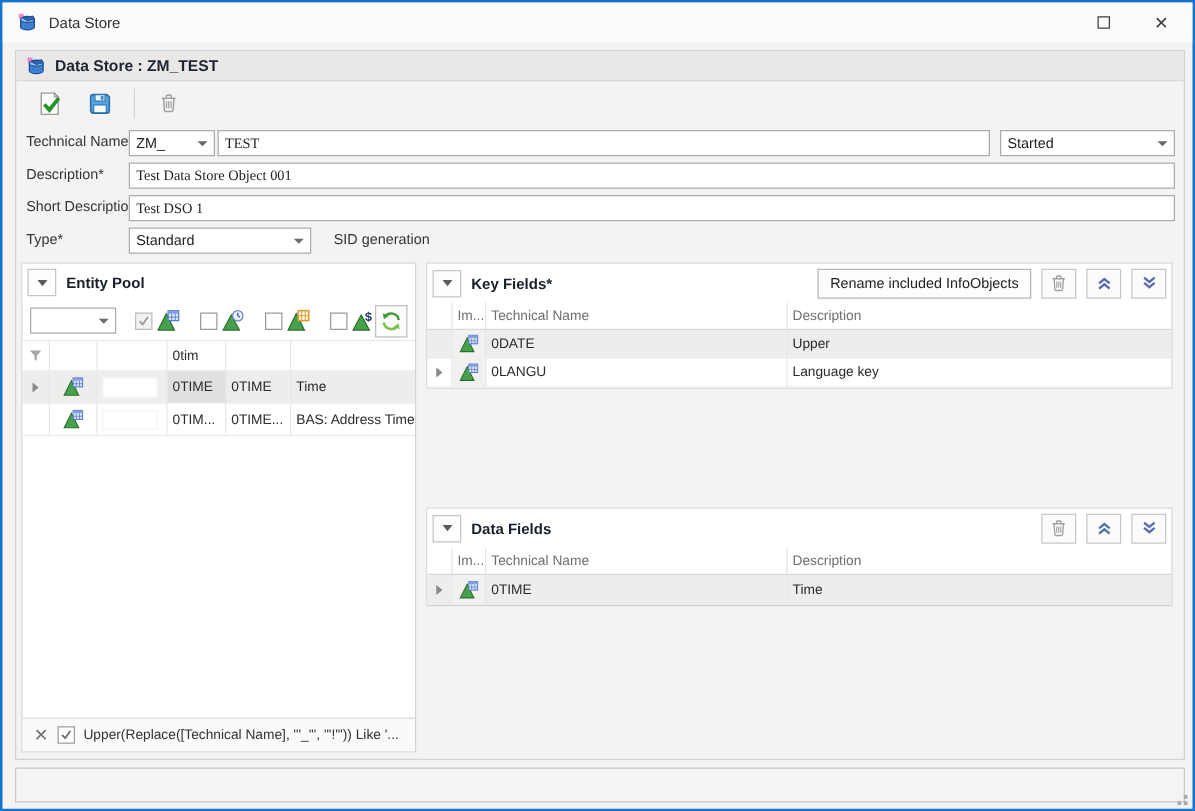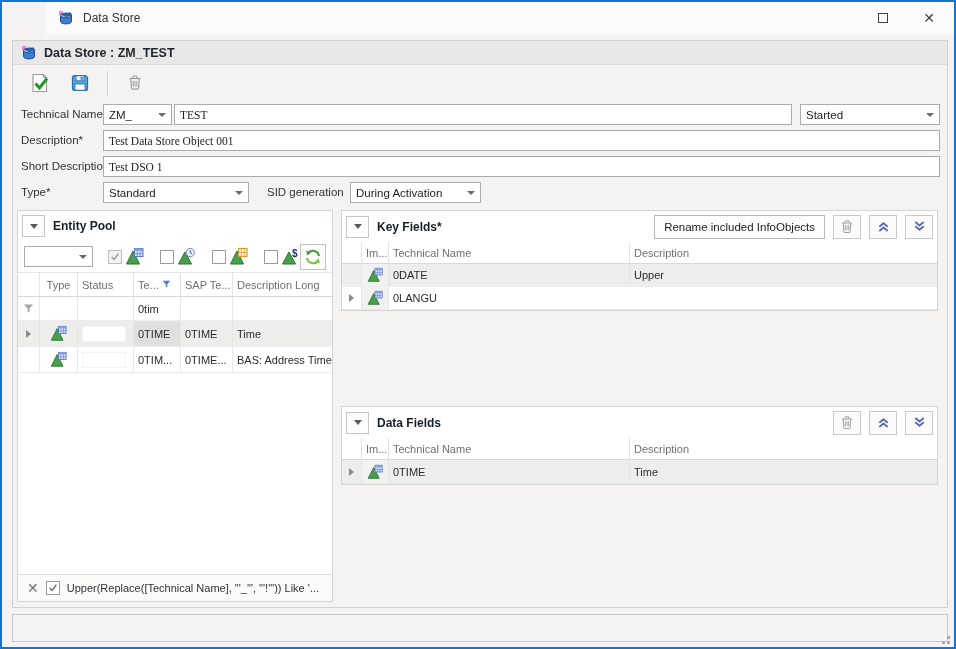--- a/index.html
+++ b/index.html
@@ -2,21 +2,21 @@
 <html><head>
 <meta charset="utf-8">
 <style>
   * { margin:0; padding:0; box-sizing:border-box; }
   html,body { width:956px; height:649px; }
   body { font-family:"Liberation Sans", sans-serif; background:#fff; }
 
   .window { position:relative; width:956px; height:649px; border:2px solid #1574cf; background:#f4f3f2; overflow:hidden; }
 
   
-  .titlebar { position:absolute; left:0; top:0; right:0; height:32px; background:#fbfbfa; display:flex; align-items:center; padding-left:12px;margin-left:44px; }
+  .titlebar { position:absolute; left:0; top:0; right:0; height:32px; background:#fbfbfa; display:flex; align-items:center; padding-left:12px; }
   .title-text { margin-left:9px; font-size:12px; color:#333; }
   .win-btns { position:absolute; right:2px; top:0; height:32px; display:flex; }
   .win-btn { width:46px; height:32px; display:flex; align-items:center; justify-content:center; color:#404040; }
   .max-glyph { width:10px; height:10px; border:1px solid #404040; display:block; }
   .close-glyph { font-size:14px; line-height:1; }
 
   
   .frame { position:absolute; left:10px; top:38px; width:936px; height:568px; border:1px solid #d2d1d0; background:#f4f3f2; }
 
   .doc-header { position:absolute; left:0; top:0; right:0; height:24px; background:#e9e8e7; border-bottom:1px solid #dad9d8; display:flex; align-items:center; padding-left:8px; gap:7px; }
@@ -162,24 +162,20 @@
 
     <span class="flabel" style="left:8px; top:115px;">Short Description</span>
     <input class="tbox" style="left: 90px; top: 115px; width: 837px;" value="Test DSO 1">
 
     <span class="flabel" style="left:8px; top:141px;">Type*</span>
     <div class="combo" style="left:90px; top:141px; width:146px;">
       <span>Standard</span>
         <span class="arr"></span>
     </div>
     <span class="flabel" style="left:254px; top:141px;">SID generation</span>
-    <div class="combo" style="left:337px; top:141px; width:131px;">
-      <span>During Activation</span>
-        <span class="arr"></span>
-    </div>
 
     <div class="panel" style="left:4px; top:169px; width:316px; height:392px;">
       <div class="panel-header">
         <div class="collapse-btn">
             <span class="tri-down"></span>
           </div>
         <span class="section-title">Entity Pool</span>
       </div>
 
       <div class="ep-toolbar">
@@ -226,33 +222,20 @@
         <button class="refresh-btn">
           <svg width="18" height="18" viewBox="0 0 18 18">
             <path d="M15 8 a6.2 6.2 0 0 0 -11.2 -2.6" fill="none" stroke="#3f9e33" stroke-width="2"></path>
             <polygon points="2.2,2.6 3.2,7.4 7,4.6" fill="#3f9e33"></polygon>
             <path d="M3 10 a6.2 6.2 0 0 0 11.2 2.6" fill="none" stroke="#7cc24a" stroke-width="2"></path>
             <polygon points="15.8,15.4 14.8,10.6 11,13.4" fill="#7cc24a"></polygon>
           </svg>
         </button>
       </div>
 
-      <div class="colheader">
-        <div class="col c-ind"></div>
-        <div class="col c-type">Type</div>
-        <div class="col c-status">Status</div>
-        <div class="col c-te">
-          <span>Te...</span>
-          <svg width="9" height="9" viewBox="0 0 12 12">
-              <polygon points="1,1 11,1 7,5.5 7,10 5,8.8 5,5.5" fill="#3f7ed8"></polygon>
-            </svg>
-        </div>
-        <div class="col c-sapte">SAP Te...</div>
-        <div class="col c-desc">Description Long</div>
-      </div>
 
       <div class="trow" style="height:24px;">
         <div class="cell c-ind">
           <svg width="11" height="11" viewBox="0 0 12 12">
               <polygon points="1,1.5 11,1.5 7,6 7,10.5 5,9.3 5,6" fill="#a6a6a5"></polygon>
             </svg>
         </div>
         <div class="cell c-type"></div>
         <div class="cell c-status"></div>
         <div class="cell c-te">0tim</div>
@@ -361,20 +344,21 @@
           </div>
         <div class="cell k-im icon-cell">
           <svg width="16" height="16" viewBox="0 0 19 19">
             <polygon points="8,4 1.5,17 14.5,17" fill="#46a24a" stroke="#2c6e31" stroke-width="1"></polygon>
             <rect x="9.5" y="1.5" width="8.5" height="8" fill="#dbe7fa" stroke="#5b79c9" stroke-width="1"></rect>
             <rect x="9.5" y="1.5" width="8.5" height="2.4" fill="#7f9fe0"></rect>
             <path d="M12.3 3.9 v5.6 M15.2 3.9 v5.6 M9.5 6.7 h8.5" stroke="#5b79c9" stroke-width="0.7"></path>
           </svg>
         </div>
         <div class="cell k-name">0LANGU</div>
+        <div class="cell k-desc">Language key</div>
       </div>
     </div>
 
 
     <div class="panel" style="left:328px; top:365px; width:597px; height:79px;">
       <div class="panel-header" style="height:31px;">
         <div class="collapse-btn">
             <span class="tri-down"></span>
           </div>
         <span class="section-title">Data Fields</span>

